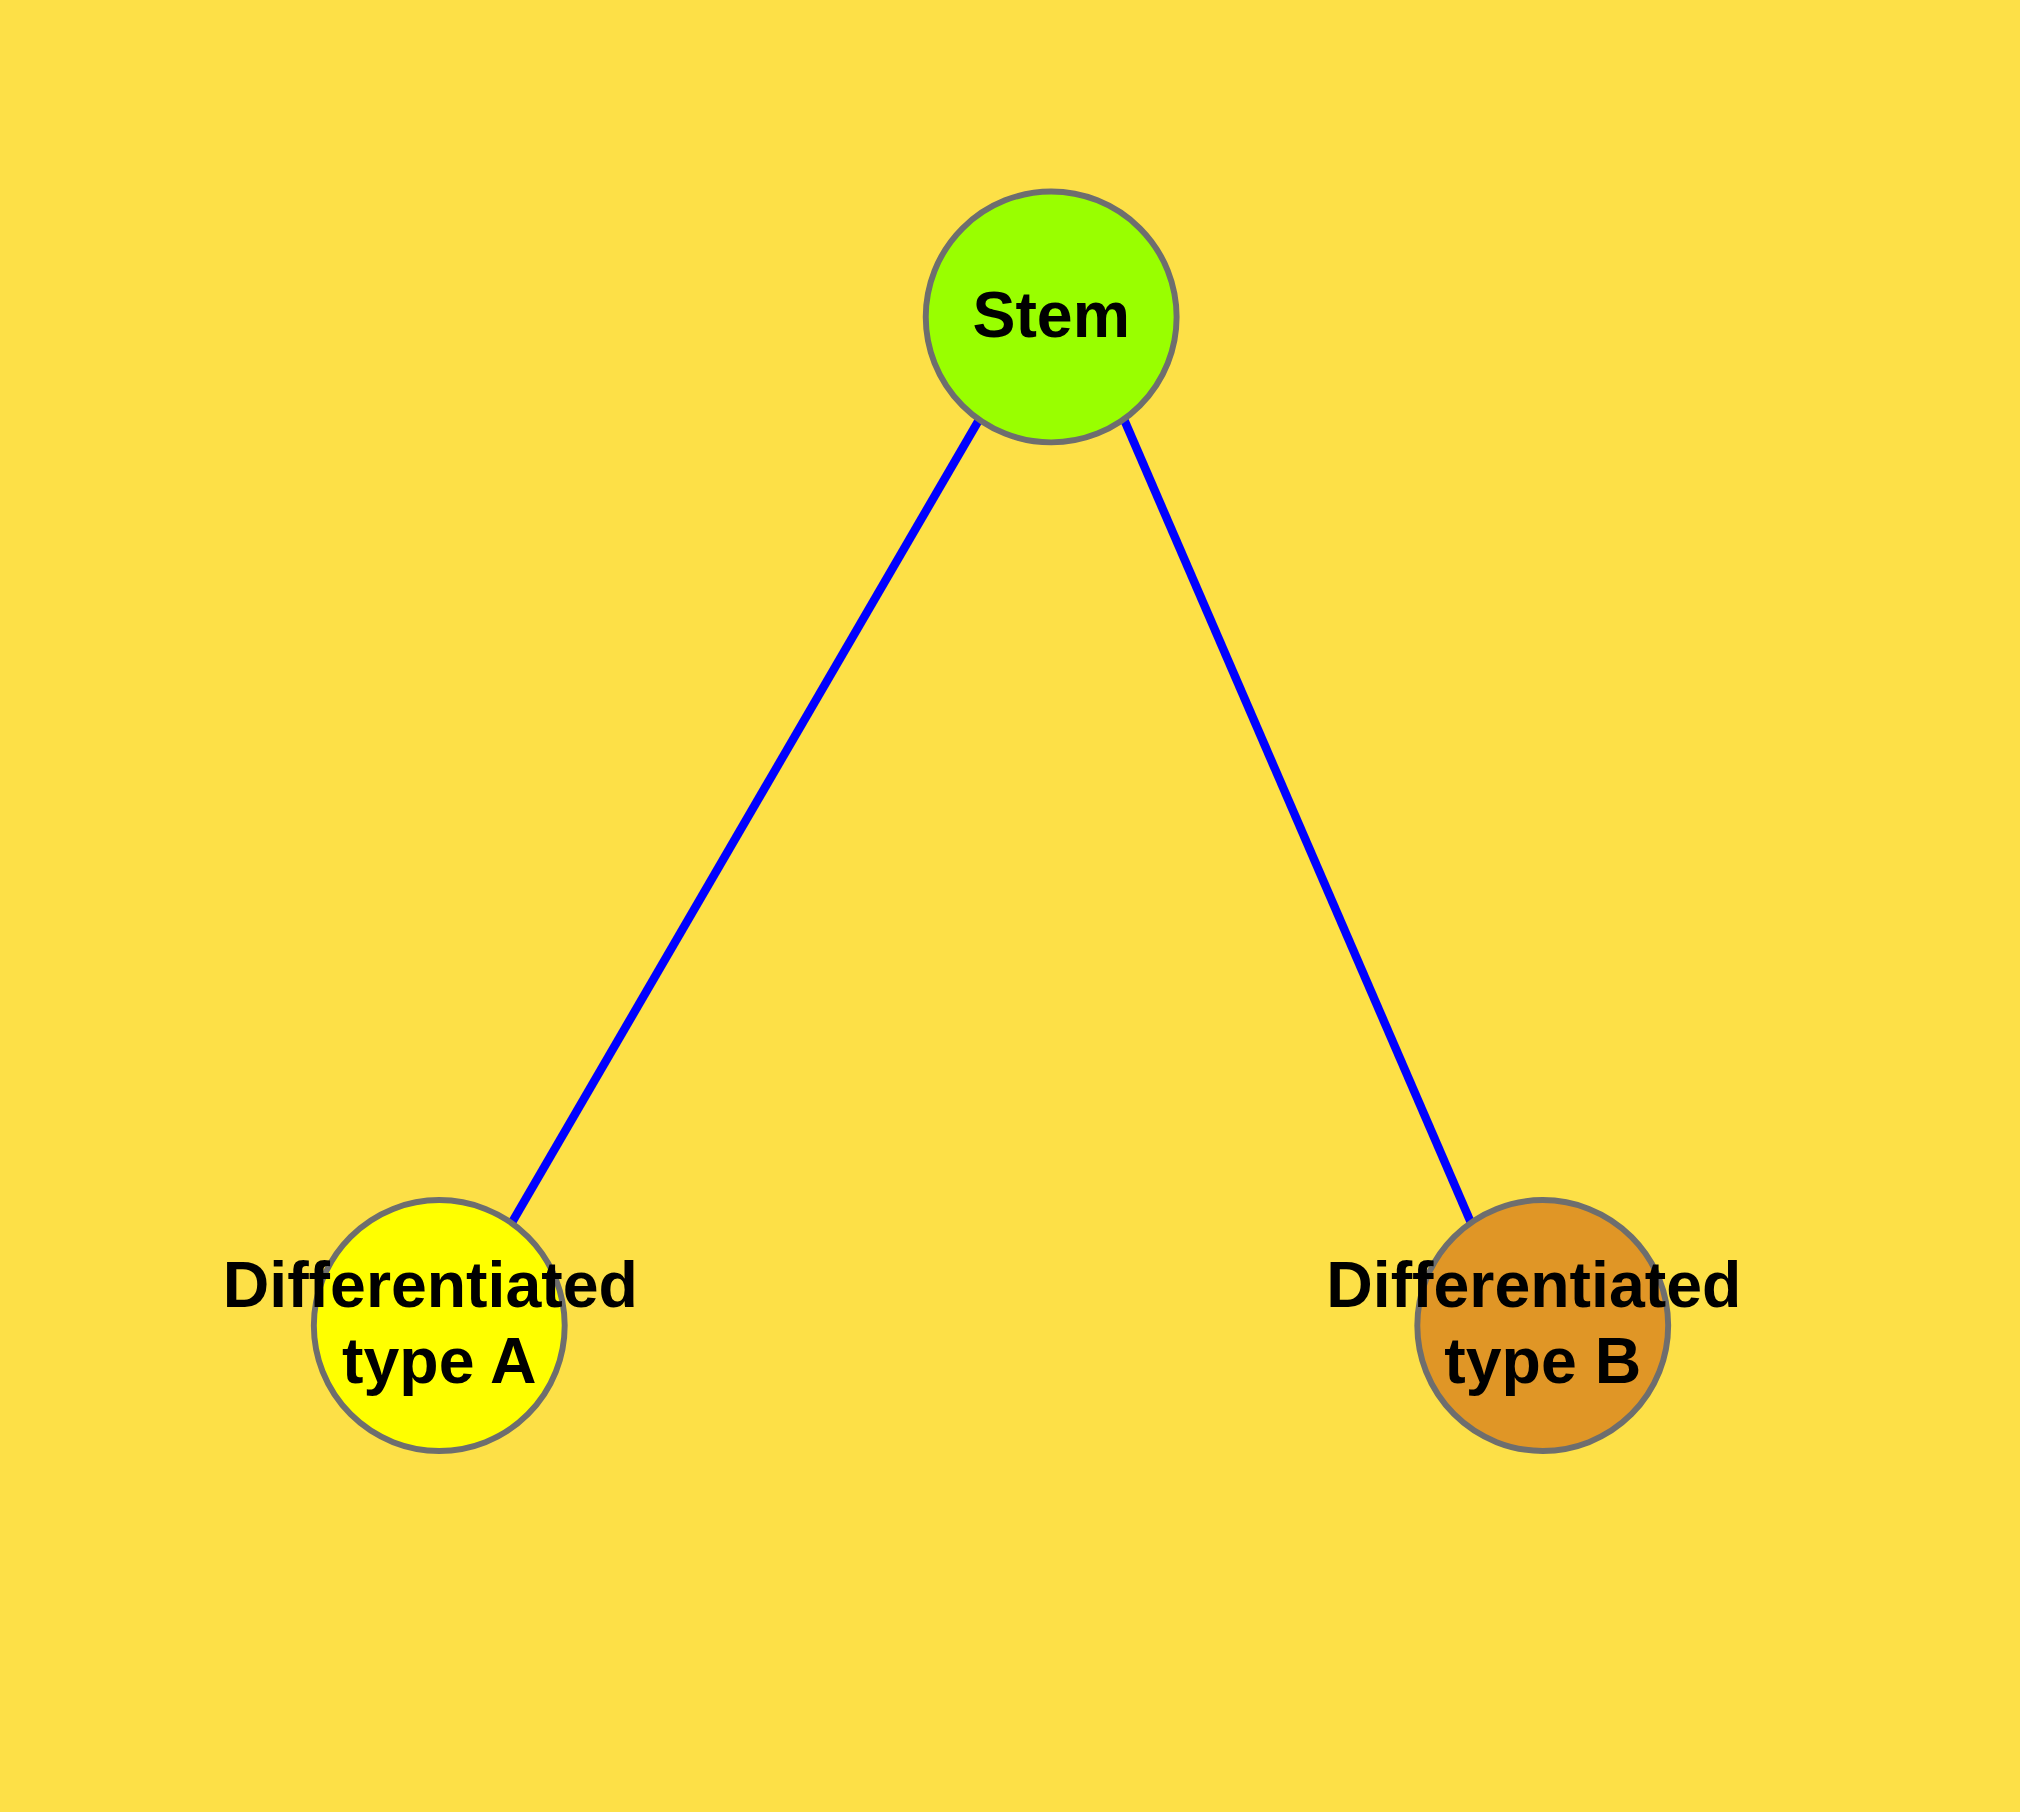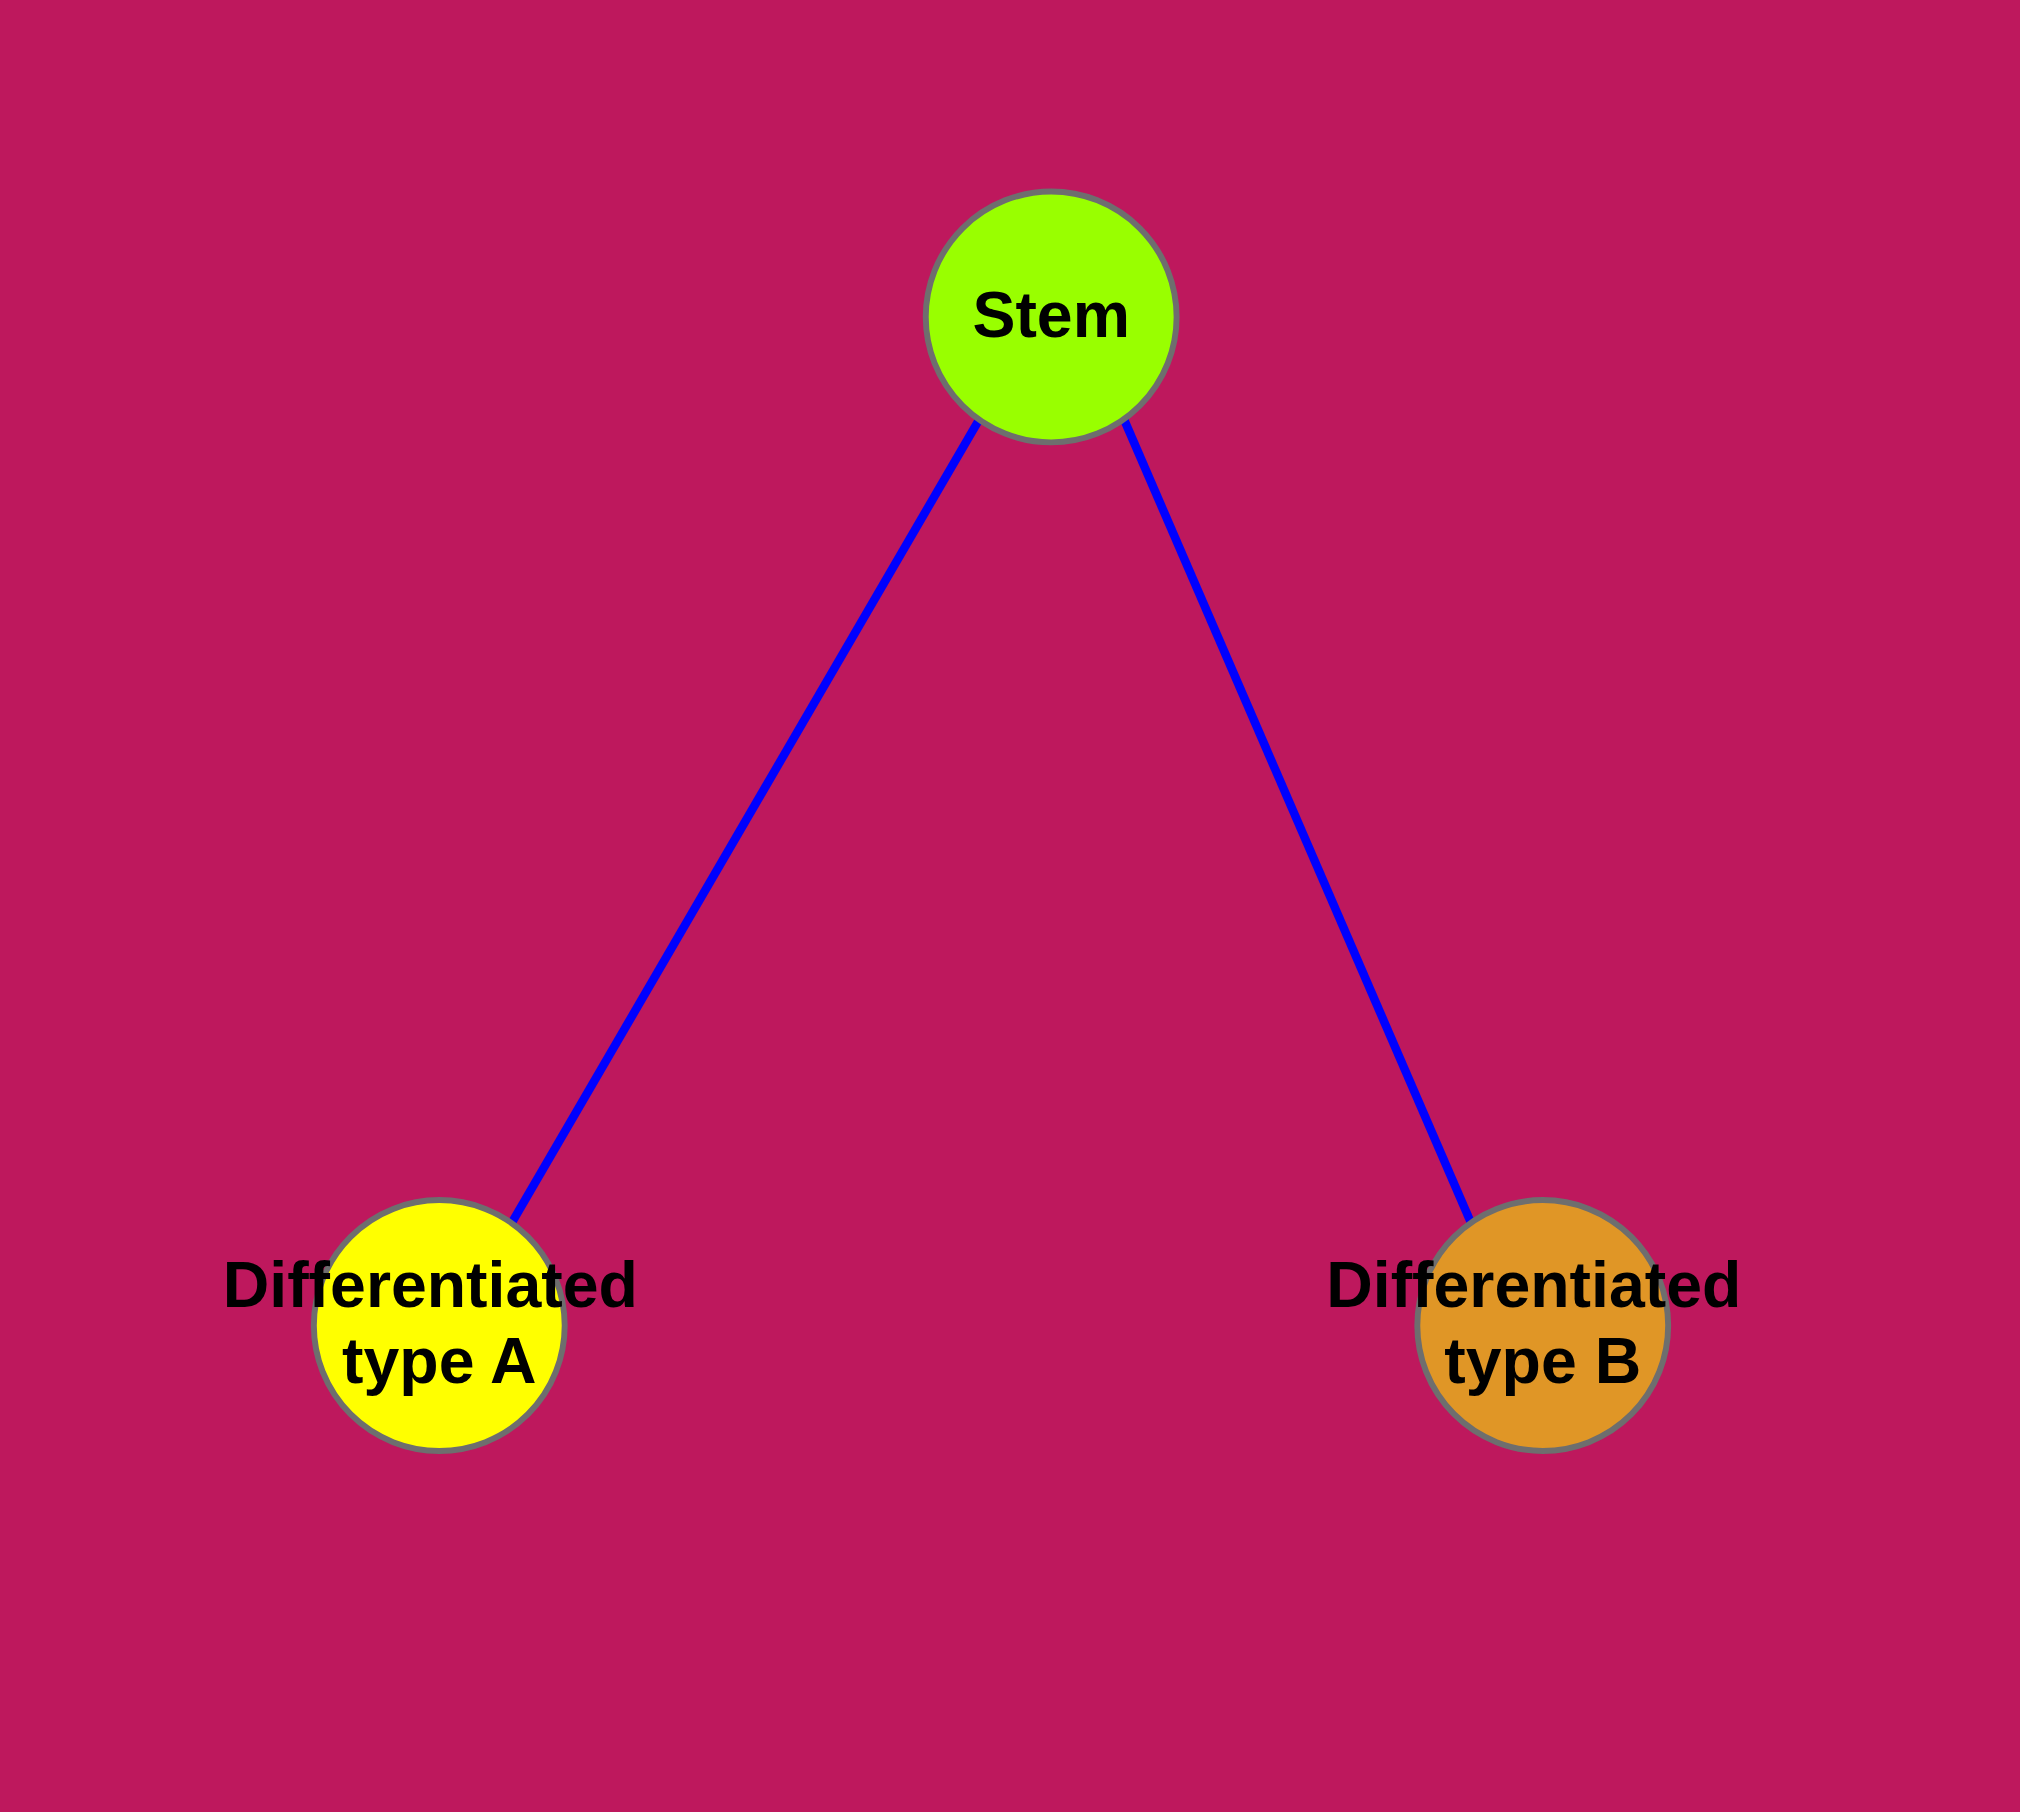--- a/index.html
+++ b/index.html
@@ -4,21 +4,21 @@
 <style>
   html, body {
     margin: 0;
     padding: 0;
     background: #ffffff;
   }
   #canvas {
     position: relative;
     width: 2021px;
     height: 1812px;
-    background: #be185d;
+    background: #fde047;
     overflow: hidden;
     font-family: "Liberation Sans", sans-serif;
   }
   #graph-svg {
     position: absolute;
     top: 0;
     left: 0;
     width: 2021px;
     height: 1812px;
     display: block;

